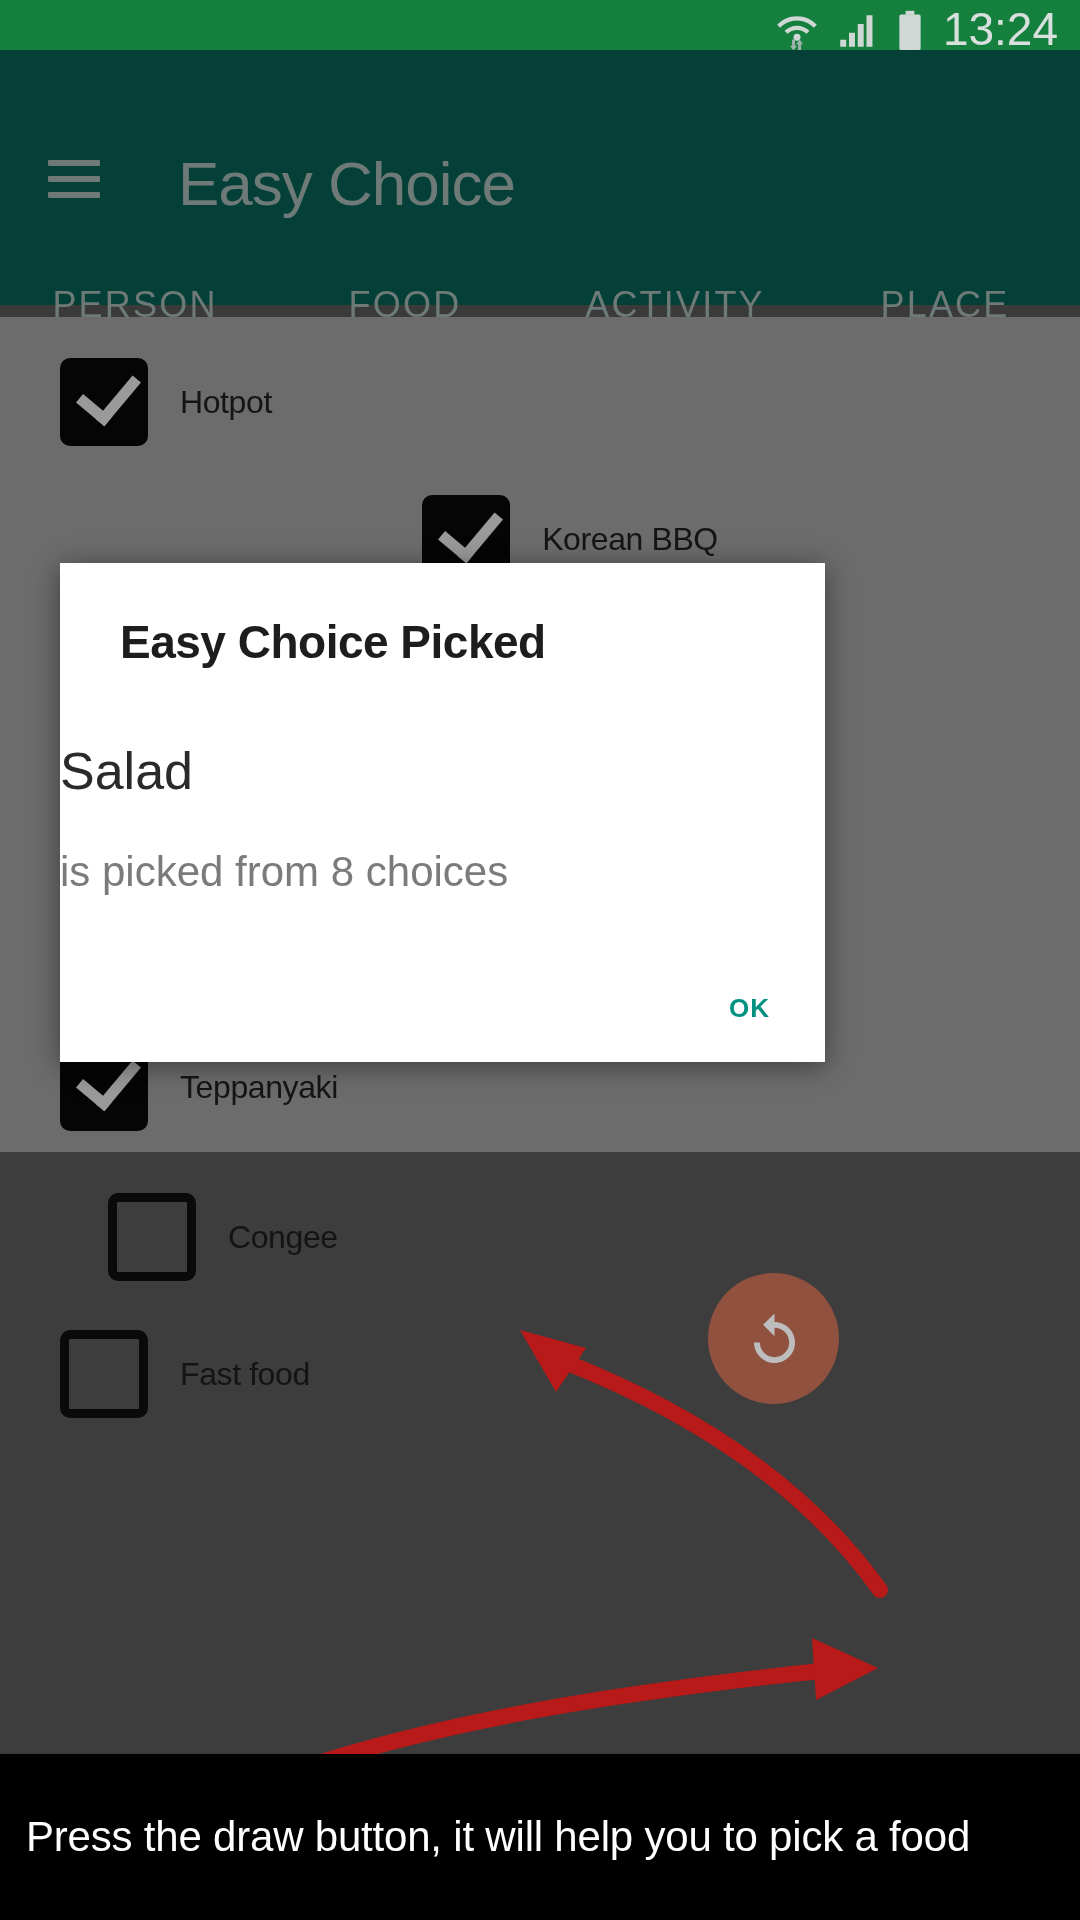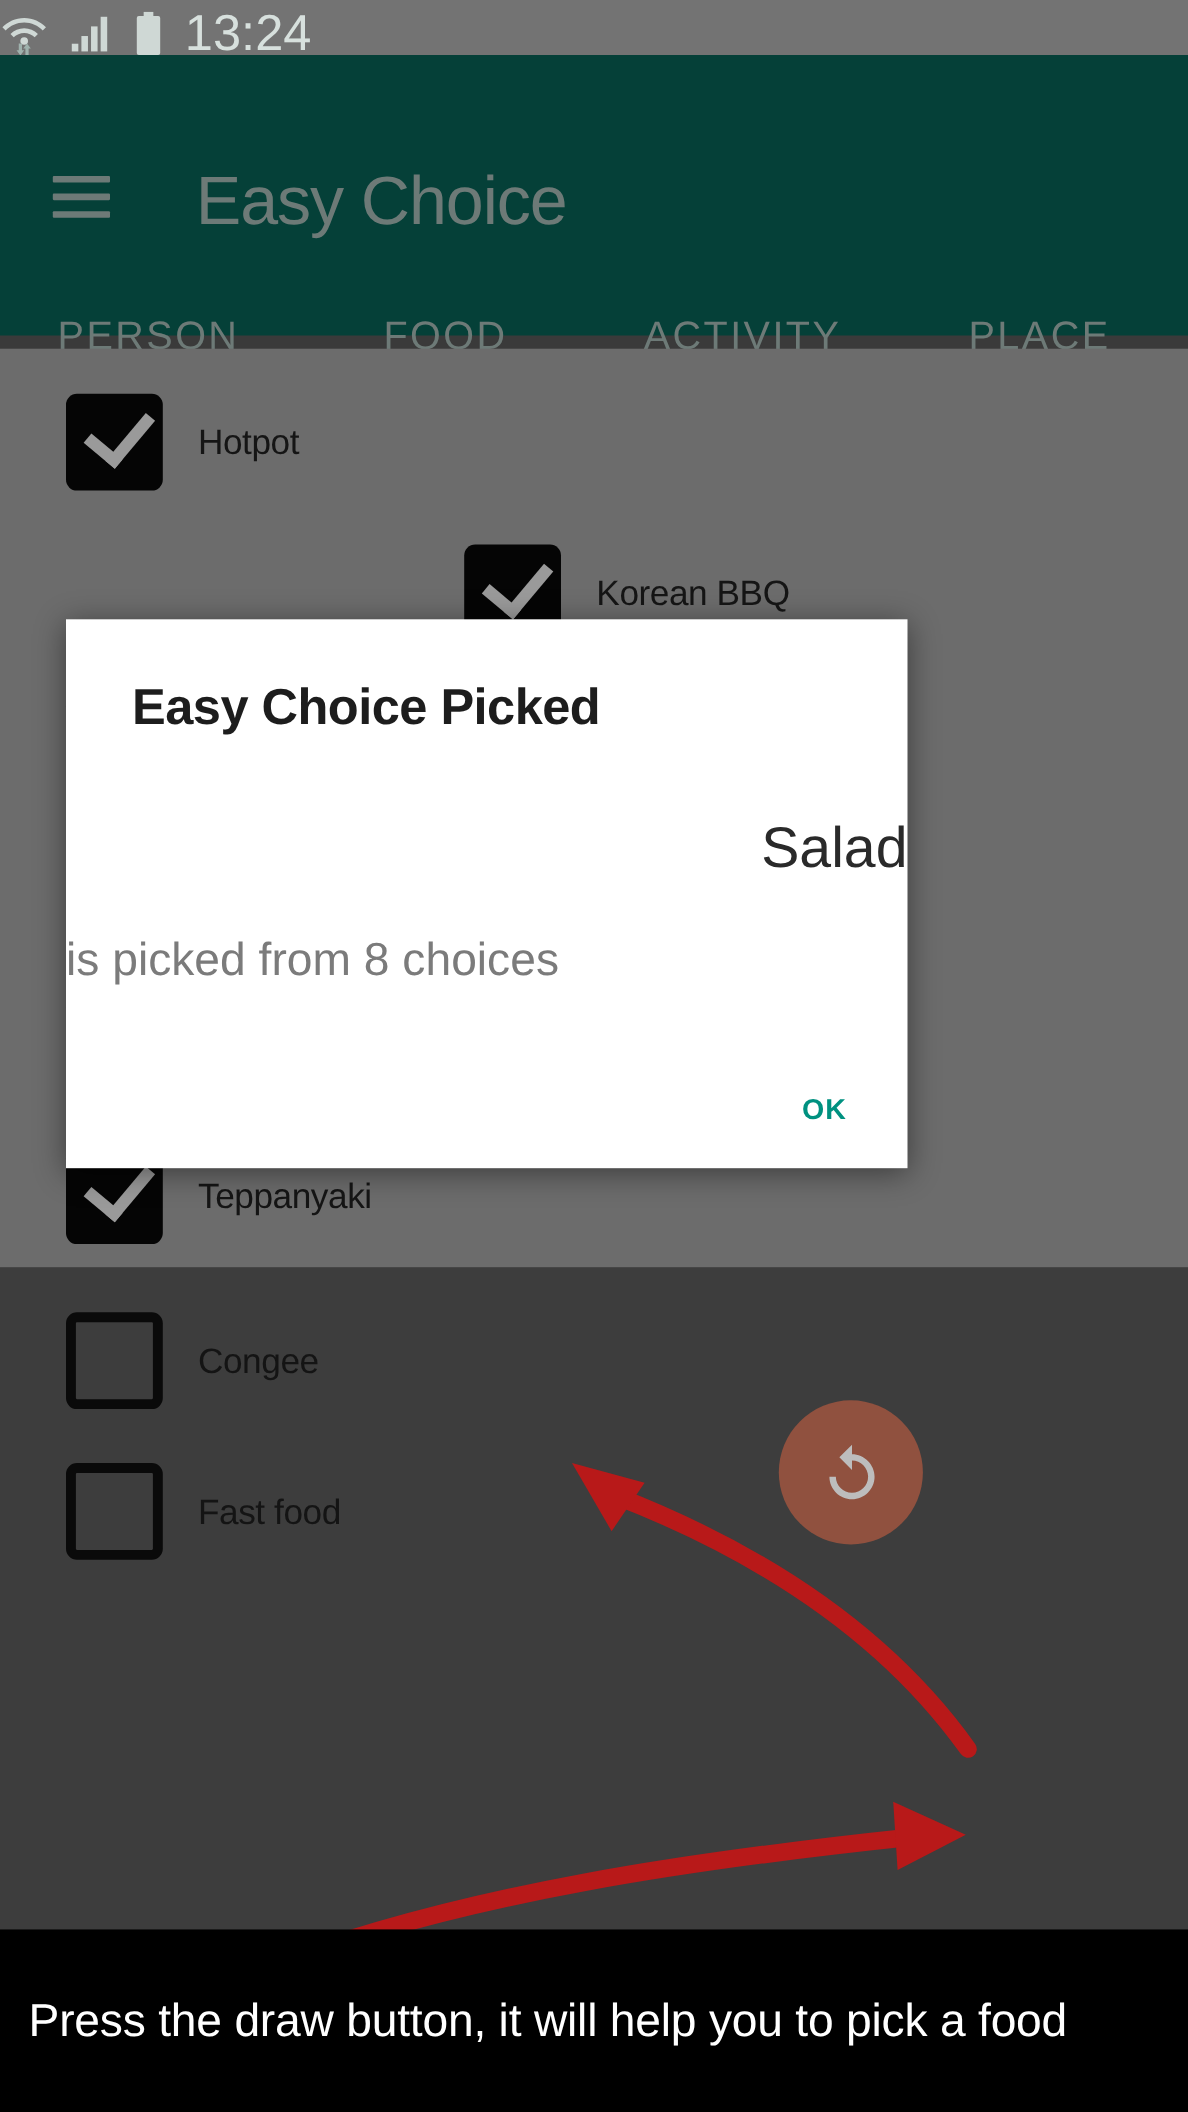--- a/index.html
+++ b/index.html
@@ -12,22 +12,23 @@
   #screen {
     position:relative;
     width:1080px; height:1920px;
     background:#3a3a3a;
     overflow:hidden;
   }
 
   
   #statusbar {
     position:absolute; left:0; top:0; width:1080px; height:62px;
-    background:#737373;
-    display:flex; align-items:center; 
+    background:#15803d;
+    display:flex; align-items:center; justify-content:flex-end;
+    padding-right:22px;
   }
   .sb-icons { display:flex; align-items:center; gap:16px; }
   .sb-clock {
     color:#d7e0dd; font-size:46px; font-weight:400;
     letter-spacing:0px; margin-left:16px; line-height:1;
     position:relative; top:-2px;
   }
 
   
   #appbar {
@@ -108,21 +109,21 @@
     box-shadow:0 4px 26px rgba(0,0,0,0.45);
     z-index:50;
   }
   #dlg-title {
     position:absolute; left:60px; top:52px;
     font-size:46px; font-weight:bold; color:#1d1d1d;
     letter-spacing:-0.5px;
   }
   #dlg-pick {
     position:absolute; left:0; top:178px; width:765px;
-    text-align:right; font-size:52px; color:#2a2a2a; font-weight:400;
+    text-align:left; font-size:52px; color:#2a2a2a; font-weight:400;
   }
   #dlg-sub {
     position:absolute; left:0; top:285px; width:765px;
     text-align:left; font-size:42px; color:#7b7b7b; font-weight:400;
   }
   #dlg-ok {
     position:absolute; right:55px; bottom:38px;
     font-size:26px; color:#009180; font-weight:bold;
     letter-spacing:1px;
   }
@@ -233,21 +234,21 @@
       <div class="rowlabel"></div>
     </div>
 
     <div class="listrow" style="top:685px;">
       <div class="cb checked"></div>
       <div class="rowlabel">Teppanyaki</div>
     </div>
   </div>
 
   <div id="darkband">
-    <div class="listrow" style="top:0px;">
+    <div class="listrow" style="top:0px;padding-left:48px;">
       <div class="cb unchecked"></div>
       <div class="rowlabel">Congee</div>
     </div>
     <div class="listrow" style="top:137px;">
       <div class="cb unchecked"></div>
       <div class="rowlabel">Fast food</div>
     </div>
   </div>
 
   <div id="fab">

